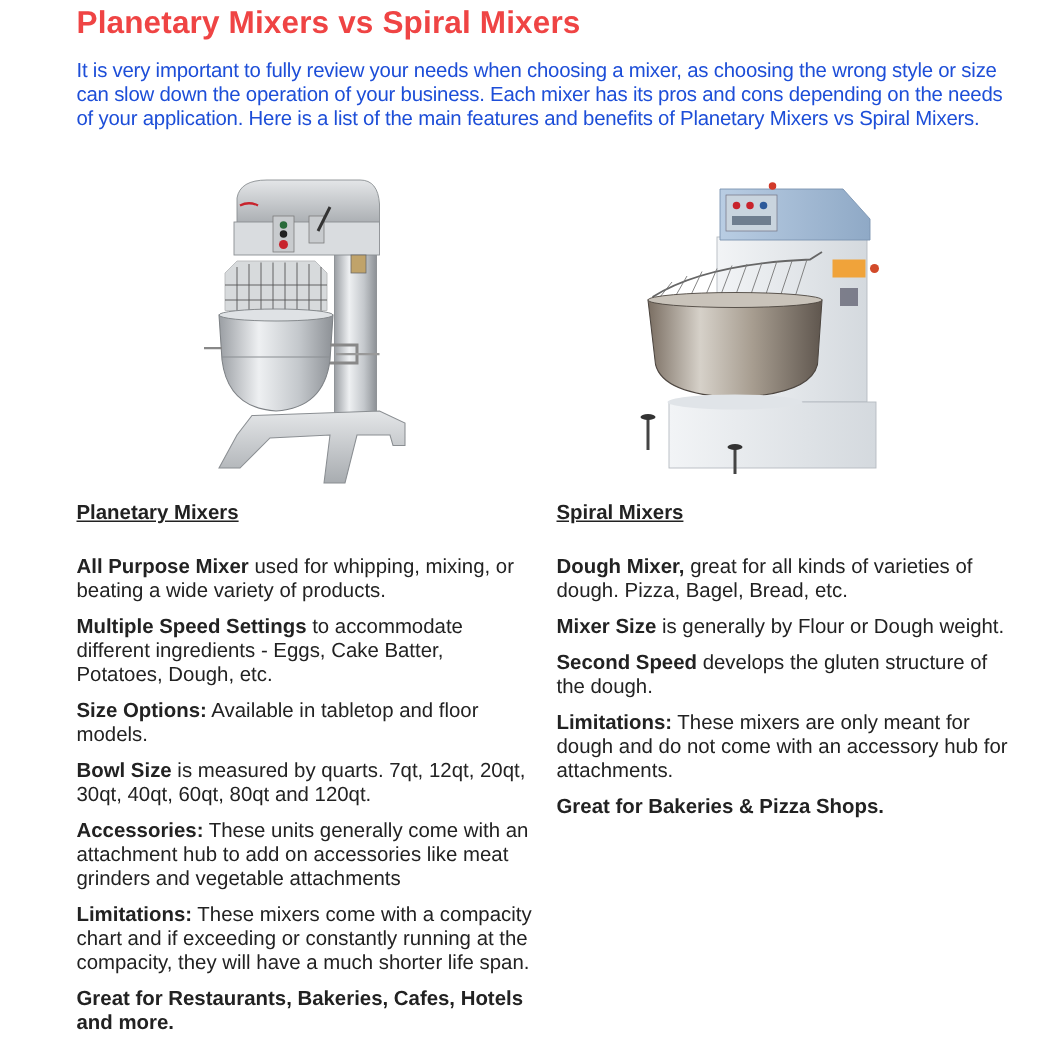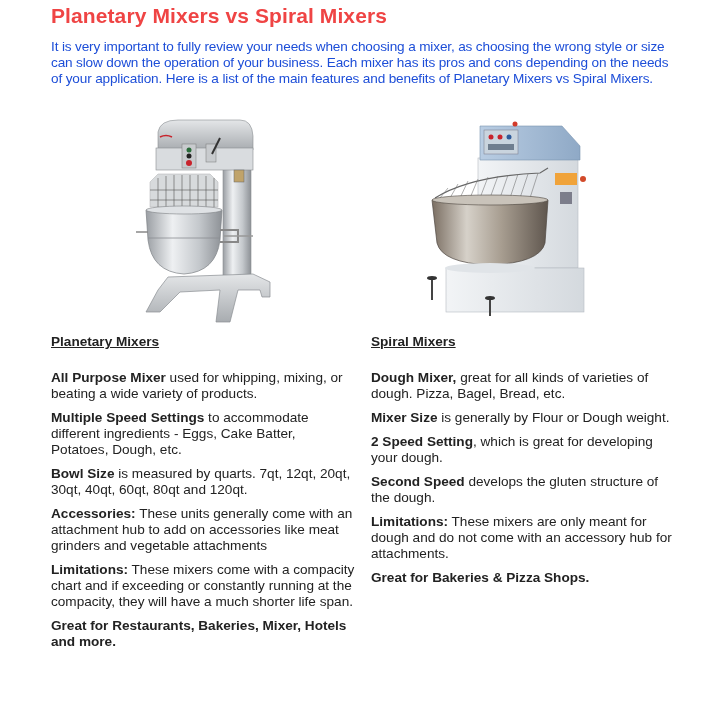--- a/index.html
+++ b/index.html
@@ -138,27 +138,27 @@
     <ellipse cx="12" cy="160" rx="5" ry="2" fill="#333"></ellipse>
     <line x1="70" y1="180" x2="70" y2="198" stroke="#444" stroke-width="2"></line>
     <ellipse cx="70" cy="180" rx="5" ry="2" fill="#333"></ellipse>
   </svg>
 </div>
 
 <div class="col col-left">
   <p class="col-heading">Planetary Mixers</p>
   <p class="feature"><b>All Purpose Mixer</b><span> used for whipping, mixing, or beating a wide variety of products.</span></p>
   <p class="feature"><b>Multiple Speed Settings</b><span> to accommodate different ingredients - Eggs, Cake Batter, Potatoes, Dough, etc.</span></p>
+  <p class="feature"><b>Size Options:</b><span> Available in tabletop and floor models.</span></p>
   <p class="feature"><b>Bowl Size</b><span> is measured by quarts. 7qt, 12qt, 20qt, 30qt, 40qt, 60qt, 80qt and 120qt.</span></p>
   <p class="feature"><b>Accessories:</b><span> These units generally come with an attachment hub to add on accessories like meat grinders and vegetable attachments</span></p>
   <p class="feature"><b>Limitations:</b><span> These mixers come with a compacity chart and if exceeding or constantly running at the compacity, they will have a much shorter life span.</span></p>
-  <p class="closing">Great for Restaurants, Bakeries, Mixer, Hotels and more.</p>
+  <p class="closing">Great for Restaurants, Bakeries, Cafes, Hotels and more.</p>
 </div>
 
 <div class="col col-right">
   <p class="col-heading">Spiral Mixers</p>
   <p class="feature"><b>Dough Mixer,</b><span> great for all kinds of varieties of dough. Pizza, Bagel, Bread, etc.</span></p>
   <p class="feature"><b>Mixer Size</b><span> is generally by Flour or Dough weight.</span></p>
-  <p class="feature"><b>2 Speed Setting</b><span>, which is great for developing your dough.</span></p>
   <p class="feature"><b>Second Speed</b><span> develops the gluten structure of the dough.</span></p>
   <p class="feature"><b>Limitations:</b><span> These mixers are only meant for dough and do not come with an accessory hub for attachments.</span></p>
   <p class="closing">Great for Bakeries &amp; Pizza Shops.</p>
 </div>
 
 </body></html>

